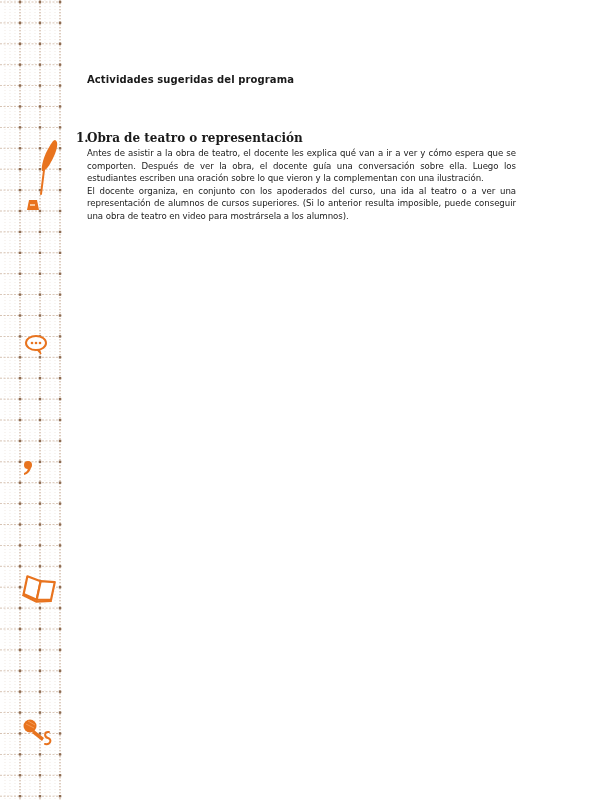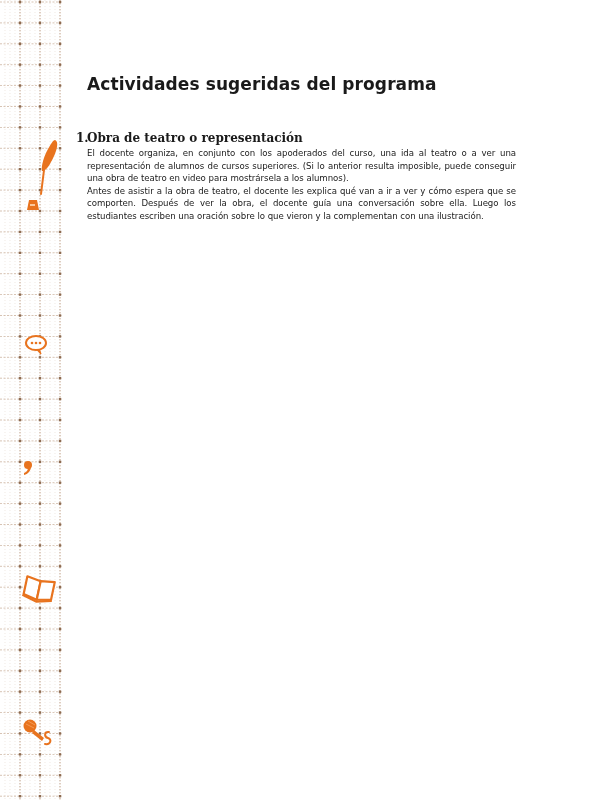--- a/index.html
+++ b/index.html
@@ -28,21 +28,21 @@
       top: 0;
     }
     .margin-icon {
       position: absolute;
       display: block;
     }
     .page-title {
       position: absolute;
       left: 87px;
       top: 74px;
-      font-size: 17px;
+      font-size: 10px;
       font-weight: bold;
       letter-spacing: 0.1px;
       margin: 0;
     }
     .activity {
       position: absolute;
       left: 76px;
       top: 131px;
       width: 440px;
     }
@@ -285,16 +285,16 @@
   </svg>
 </div>
 
 <h1 class="page-title">Actividades sugeridas del programa</h1>
 
 <div class="activity">
   <div class="activity-heading">
     <span class="num">1.</span><span>Obra de teatro o representación</span>
   </div>
   <div class="activity-body">
+    <p>Antes de asistir a la obra de teatro, el docente les explica qué van a ir a ver y cómo espera que se comporten. Después de ver la obra, el docente guía una conversación sobre ella. Luego los estudiantes escriben una oración sobre lo que vieron y la complementan con una ilustración.</p>
     <p>El docente organiza, en conjunto con los apoderados del curso, una ida al teatro o a ver una representación de alumnos de cursos superiores. (Si lo anterior resulta imposible, puede conseguir una obra de teatro en video para mostrársela a los alumnos).</p>
-    <p>Antes de asistir a la obra de teatro, el docente les explica qué van a ir a ver y cómo espera que se comporten. Después de ver la obra, el docente guía una conversación sobre ella. Luego los estudiantes escriben una oración sobre lo que vieron y la complementan con una ilustración.</p>
   </div>
 </div>
 
 </body></html>

